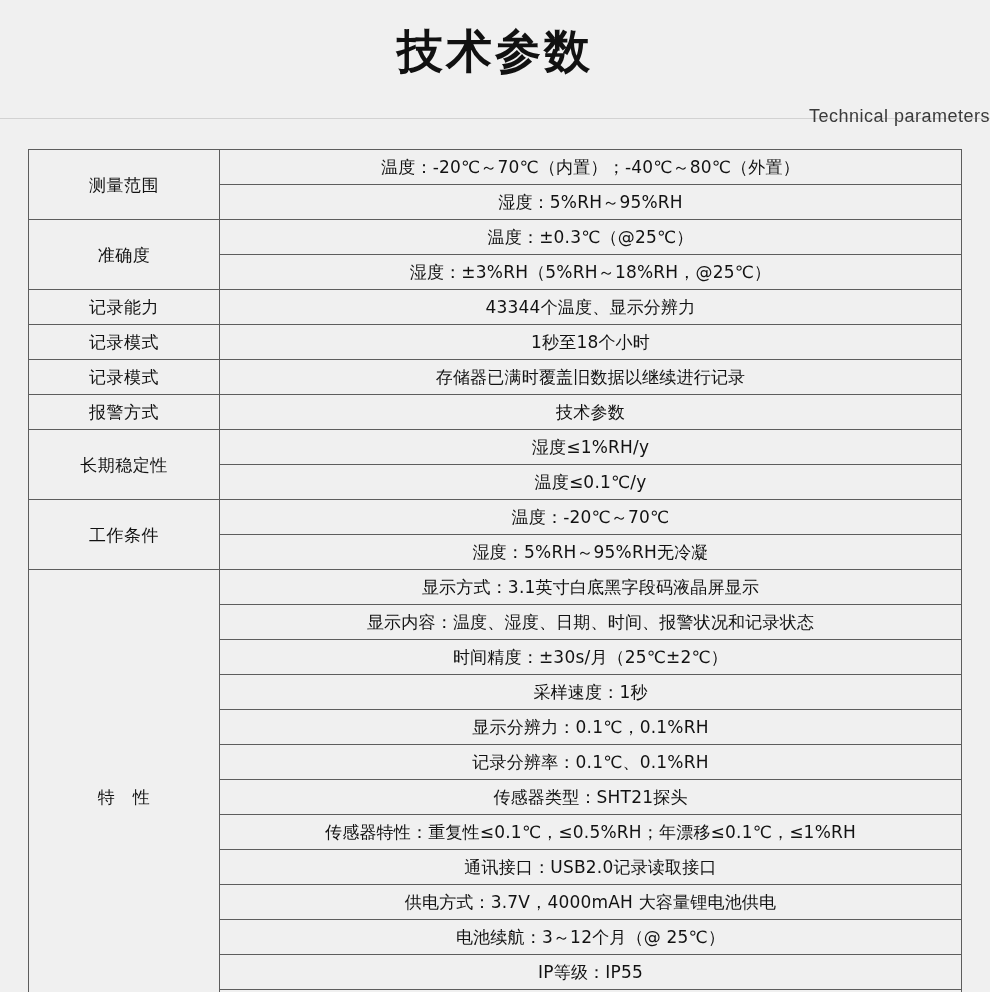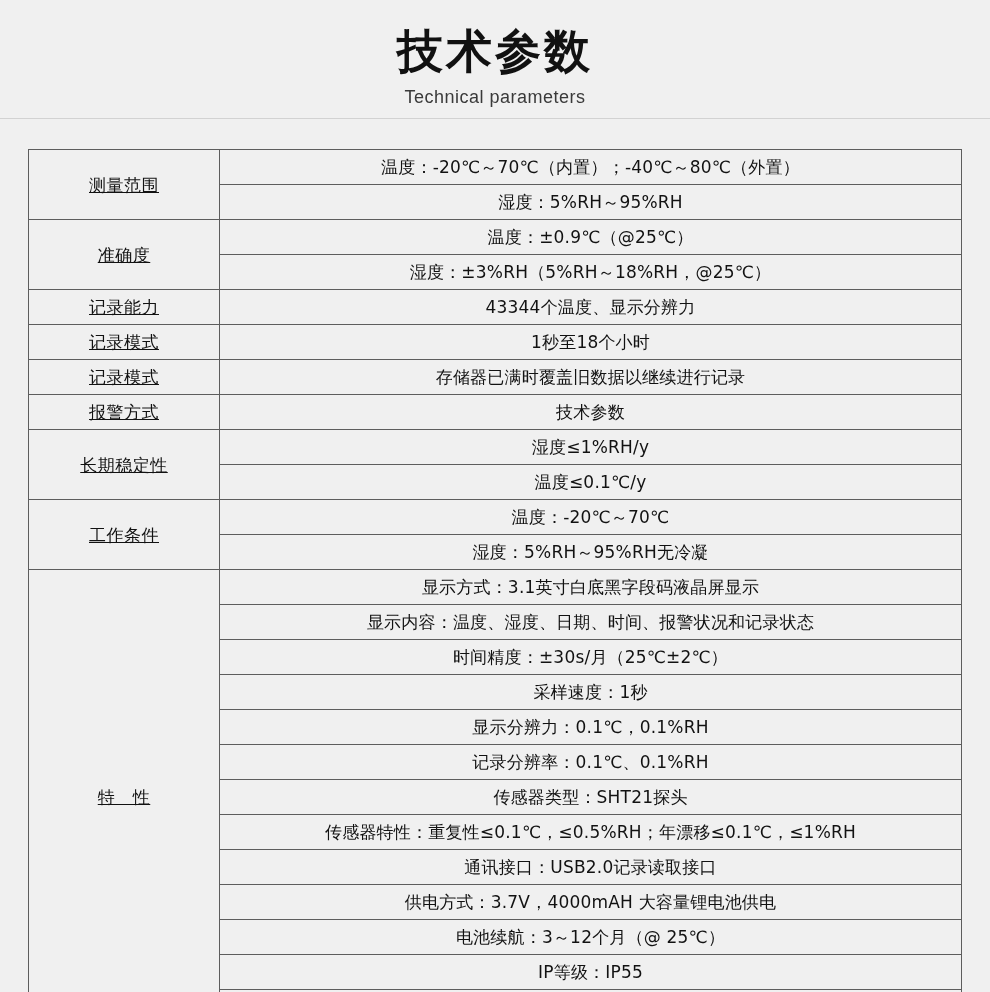--- a/index.html
+++ b/index.html
@@ -32,23 +32,24 @@
     font-weight: bold;
     letter-spacing: 3px;
     line-height: 58px;
     color: #111;
     font-family: "DejaVu Sans", "Liberation Sans", sans-serif;
   }
   .header .title-en {
     font-size: 18px;
     color: #3a3a3a;
     letter-spacing: 0.5px;
-    margin-top: 5px;
+    margin-top: 24px;
     line-height: 24px;
     font-family: "Liberation Sans", sans-serif;
+    text-align: right;
   }
   .divider {
     height: 1px;
     background: #d2d2d2;
     width: 100%;
   }
   .table-wrap {
     padding: 30px 28px 0 28px;
     box-sizing: border-box;
   }
@@ -66,21 +67,20 @@
     line-height: 20px;
     height: 34px;
     font-family: "DejaVu Sans", "Liberation Sans", sans-serif;
     color: #121212;
   }
   td.label {
     width: 190px;
     text-align: center;
     font-size: 17.5px;
     letter-spacing: 0.5px;
-    text-decoration: underline;
   }
   td.value {
     padding-left: 14px;
     text-align: center;
     font-size: 17px;
     letter-spacing: 0.2px;
   }
 </style>
 </head>
 <body>
@@ -99,21 +99,21 @@
       <tbody>
           <tr>
             <td class="label" rowspan="2">测量范围</td>
             <td class="value">温度：-20℃～70℃（内置）；-40℃～80℃（外置）</td>
           </tr>
           <tr>
             <td class="value">湿度：5%RH～95%RH</td>
           </tr>
           <tr>
             <td class="label" rowspan="2">准确度</td>
-            <td class="value">温度：±0.9℃（@25℃）</td>
+            <td class="value">温度：±0.3℃（@25℃）</td>
           </tr>
           <tr>
             <td class="value">湿度：±3%RH（5%RH～18%RH，@25℃）</td>
           </tr>
           <tr>
             <td class="label" rowspan="1">记录能力</td>
             <td class="value">43344个温度、显示分辨力</td>
           </tr>
           <tr>
             <td class="label" rowspan="1">记录模式</td>

